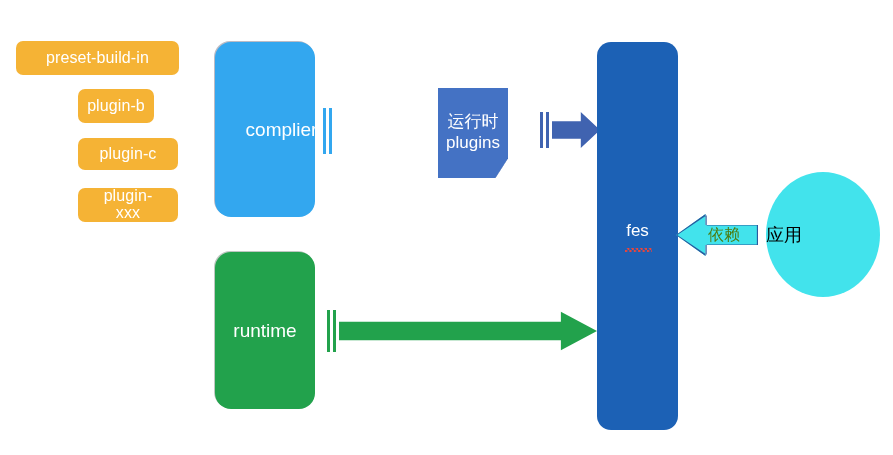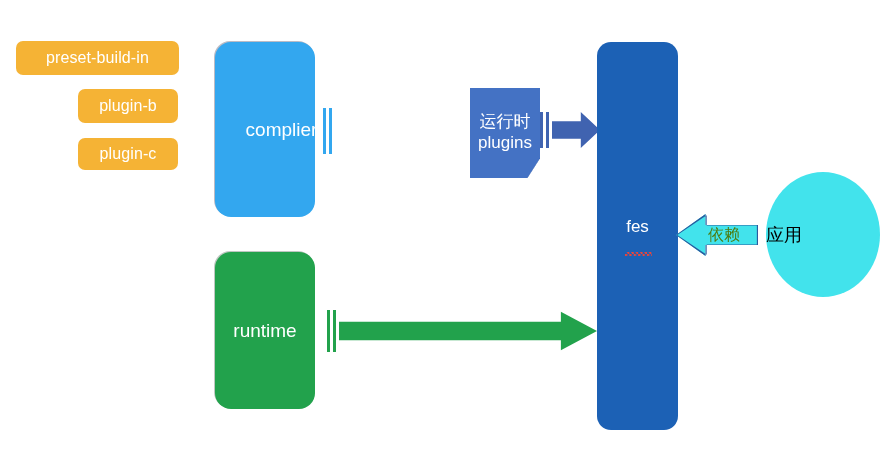--- a/index.html
+++ b/index.html
@@ -67,21 +67,21 @@
   .slab-fes {
     background: #1c61b5;
     border-radius: 14px;
     font-size: 17px;
   }
 
   
   .fes-label {
     position: relative;
     display: inline-block;
-    padding-bottom: 18px;
+    padding-bottom: 10px;
   }
   .fes-squiggle {
     position: absolute;
     left: -1px;
     right: -3px;
     bottom: -1px;
     height: 4px;
     background-image:
       radial-gradient(circle at 1.1px 3.0px, #e8453c 1.1px, rgba(232,69,60,0) 1.3px),
       radial-gradient(circle at 3.3px 0.8px, #e8453c 1.1px, rgba(232,69,60,0) 1.3px);
@@ -173,41 +173,44 @@
 </style>
 </head>
 <body>
 
 <div id="canvas">
 
   <div class="node chip" style="left:16px; top:41px; width:163px; height:34px;">
     <span>preset-build-in</span>
   </div>
 
-  <div class="node chip" style="left:78px; top:89px; width:100px; height:34px;">
+  <div class="node chip" style="left:78px; top:89px; width:76px; height:34px;">
     <span>plugin-b</span>
   </div>
 
   <div class="node chip" style="left:78px; top:138px; width:100px; height:32px;">
     <span>plugin-c</span>
   </div>
 
+  <div class="node chip overflow" style="left:78px; top:188px; width:100px; height:34px;">
+    <span>plugin-xxx</span>
+  </div>
 
   <div class="node slab slab-complier" style="left:215px; top:42px; width:100px; height:175px;padding-left:33px;">
     <span>complier</span>
   </div>
 
   <div class="barrow" style="left:323px; top:108px; width:110px; height:46px;">
     <div class="tail tail-blue">
       <i></i>
         <i></i>
     </div>
   </div>
 
-  <div class="folded" style="left:438px; top:88px; width:70px; height:90px;margin-left:32px;">
+  <div class="folded" style="left:438px; top:88px; width:70px; height:90px;">
     <div class="fold"></div>
     <div class="folded-text">
       <div>运行时</div>
       <div>plugins</div>
     </div>
   </div>
 
   <div class="barrow" style="left:540px; top:112px; width:60px; height:36px;">
     <div class="tail tail-indigo">
       <i></i>

